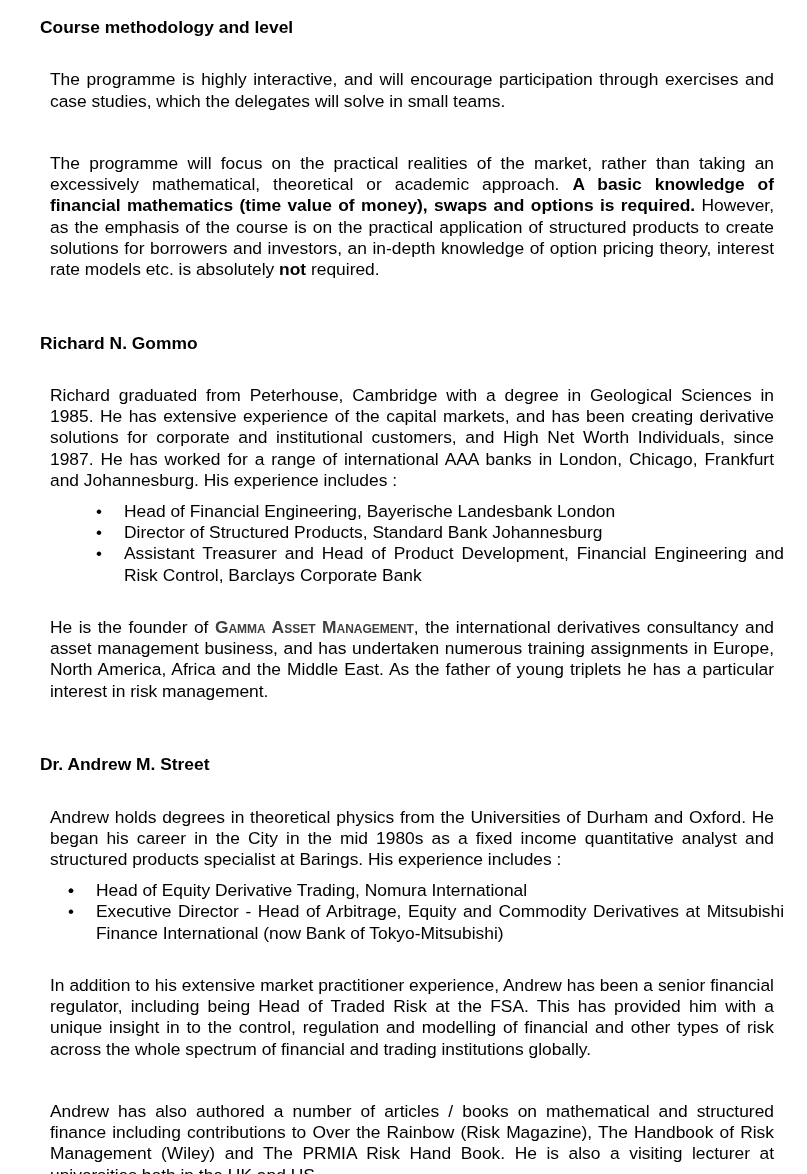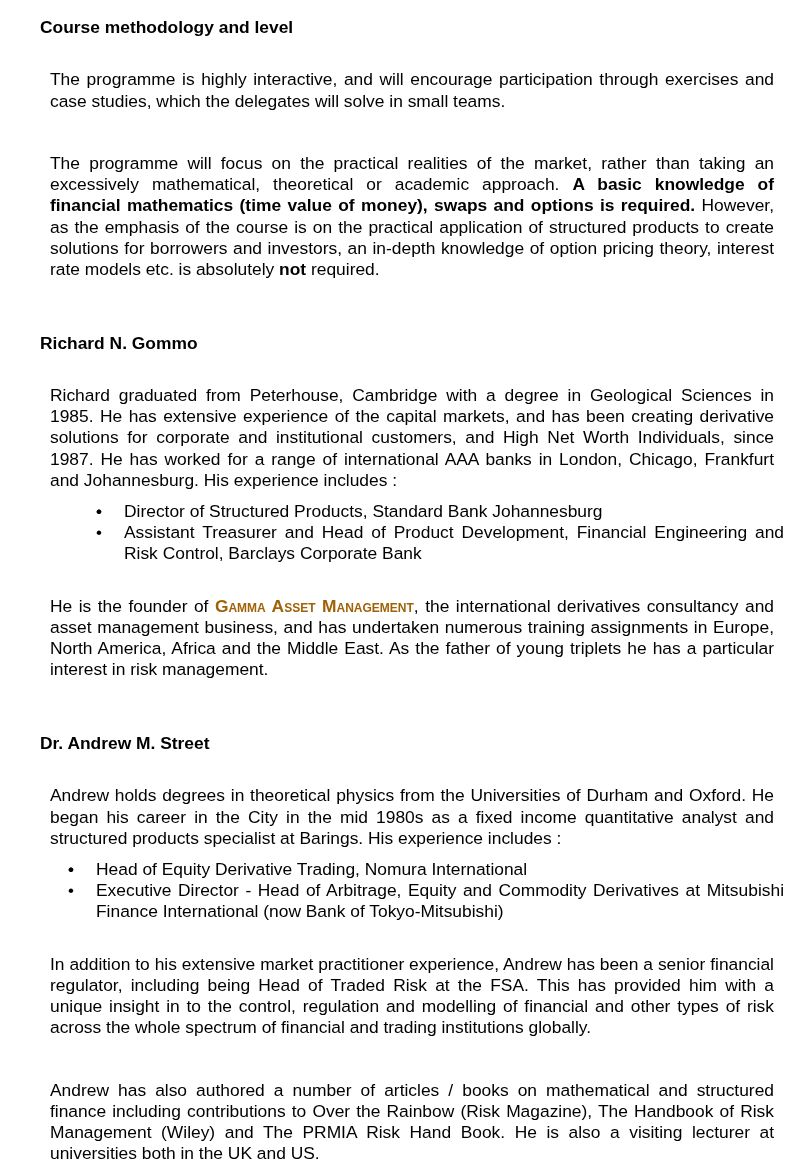--- a/index.html
+++ b/index.html
@@ -72,26 +72,26 @@
     <p><span>The programme will focus on the practical realities of the market, rather than taking an excessively mathematical, theoretical or academic approach. </span><span class="b">A </span><span class="bi">basic</span><span class="b"> knowledge of financial mathematics (time value of money), swaps and options is required.</span><span> However, as the emphasis of the course is on the practical application of structured products to create solutions for borrowers and investors, an in-depth knowledge of option pricing theory, interest rate models etc. is absolutely </span><span class="b">not</span><span> required.</span></p>
   </section>
 
   <div class="gap2"></div>
 
   <section>
     <div class="heading">Richard N. Gommo</div>
     <div class="gap1"></div>
     <p>Richard graduated from Peterhouse, Cambridge with a degree in Geological Sciences in 1985. He has extensive experience of the capital markets, and has been creating derivative solutions for corporate and institutional customers, and High Net Worth Individuals, since 1987. He has worked for a range of international AAA banks in London, Chicago, Frankfurt and Johannesburg. His experience includes :</p>
     <ul class="indent-wide">
-      <li><span class="bullet">•</span></li>
+      <li><span class="bullet">•</span><span>Head of Financial Engineering, Bayerische Landesbank London</span></li>
       <li><span class="bullet">•</span><span>Director of Structured Products, Standard Bank Johannesburg</span></li>
       <li><span class="bullet">•</span><span>Assistant Treasurer and Head of Product Development, Financial Engineering and Risk Control, Barclays Corporate Bank</span></li>
     </ul>
     <div class="gap1"></div>
-    <p><span>He is the founder of </span><span class="company" style="color: #a16207;">Gamma Asset Management</span><span>, the international derivatives consultancy and asset management business, and has undertaken numerous training assignments in Europe, North America, Africa and the Middle East. As the father of young triplets he has a particular interest in risk management.</span></p>
+    <p><span>He is the founder of </span><span class="company" style="color: #404040;">Gamma Asset Management</span><span>, the international derivatives consultancy and asset management business, and has undertaken numerous training assignments in Europe, North America, Africa and the Middle East. As the father of young triplets he has a particular interest in risk management.</span></p>
   </section>
 
   <div class="gap2"></div>
 
   <section>
     <div class="heading">Dr. Andrew M. Street</div>
     <div class="gap1"></div>
     <p>Andrew holds degrees in theoretical physics from the Universities of Durham and Oxford. He began his career in the City in the mid 1980s as a fixed income quantitative analyst and structured products specialist at Barings. His experience includes :</p>
     <ul class="indent-narrow">
       <li><span class="bullet">•</span></li>

